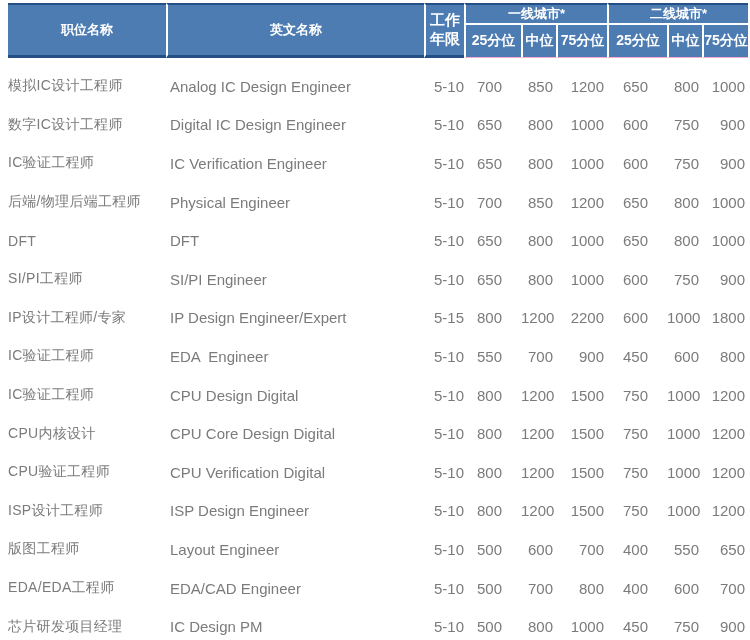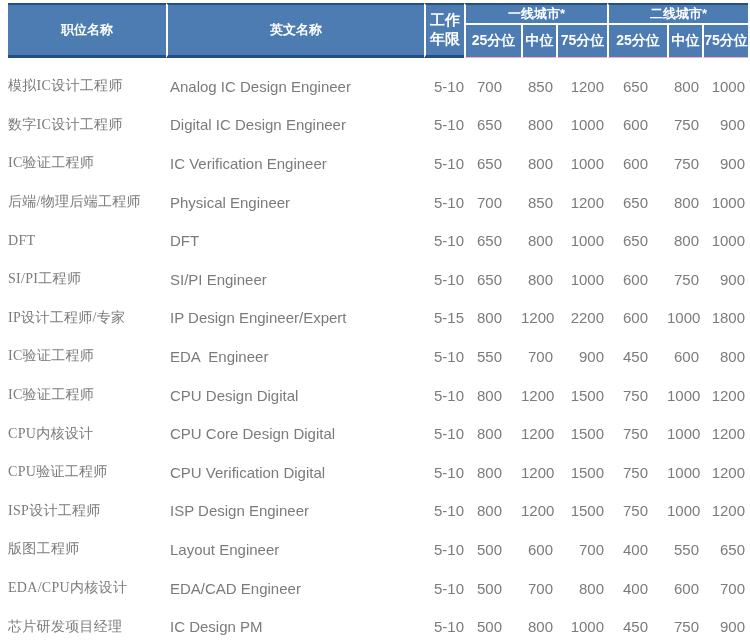--- a/index.html
+++ b/index.html
@@ -36,21 +36,21 @@
   
   tbody td {
     height: 38.6px;
     vertical-align: middle;
     color: #7b7b7b;
     padding: 0;
     white-space: nowrap;
     overflow: hidden;
   }
   tr.spacer td { height: 9px; }
-  td.cn { font-size: 14px; letter-spacing: 0.3px; font-family: Liberation Serif, serif; }
+  td.cn { font-size: 14px; letter-spacing: 0.3px; }
   td.en { font-size: 15px; white-space: pre-wrap; padding-left: 4px; }
   td.yrs { text-align: right; font-size: 15px; }
   td.num { text-align: right; font-size: 15px; padding-right: 3px; }
   td.num.p25 { padding-right: 19px; }
 </style>
 </head>
 <body>
 
 <table class="salary-table">
   <colgroup>
@@ -223,21 +223,21 @@
       <td class="en">Layout Engineer</td>
       <td class="yrs">5-10</td>
       <td class="num p25">500</td>
       <td class="num">600</td>
       <td class="num">700</td>
       <td class="num p25">400</td>
       <td class="num">550</td>
       <td class="num">650</td>
     </tr>
     <tr>
-      <td class="cn">EDA/CPU内核设计</td>
+      <td class="cn">EDA/EDA工程师</td>
       <td class="en">EDA/CAD Engineer</td>
       <td class="yrs">5-10</td>
       <td class="num p25">500</td>
       <td class="num">700</td>
       <td class="num">800</td>
       <td class="num p25">400</td>
       <td class="num">600</td>
       <td class="num">700</td>
     </tr>
     <tr>

